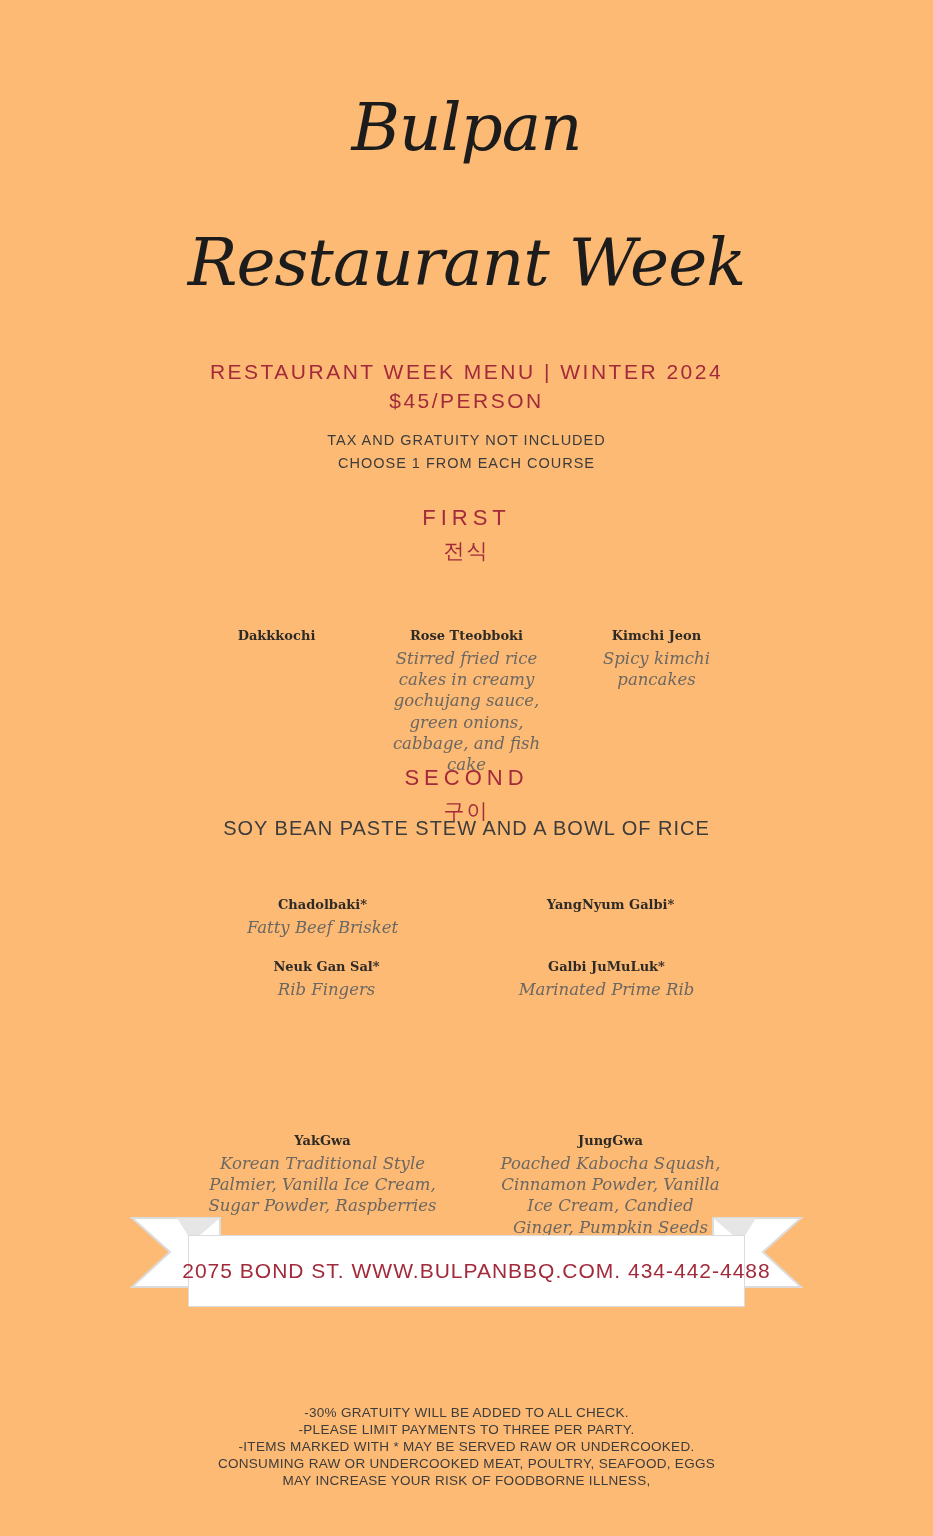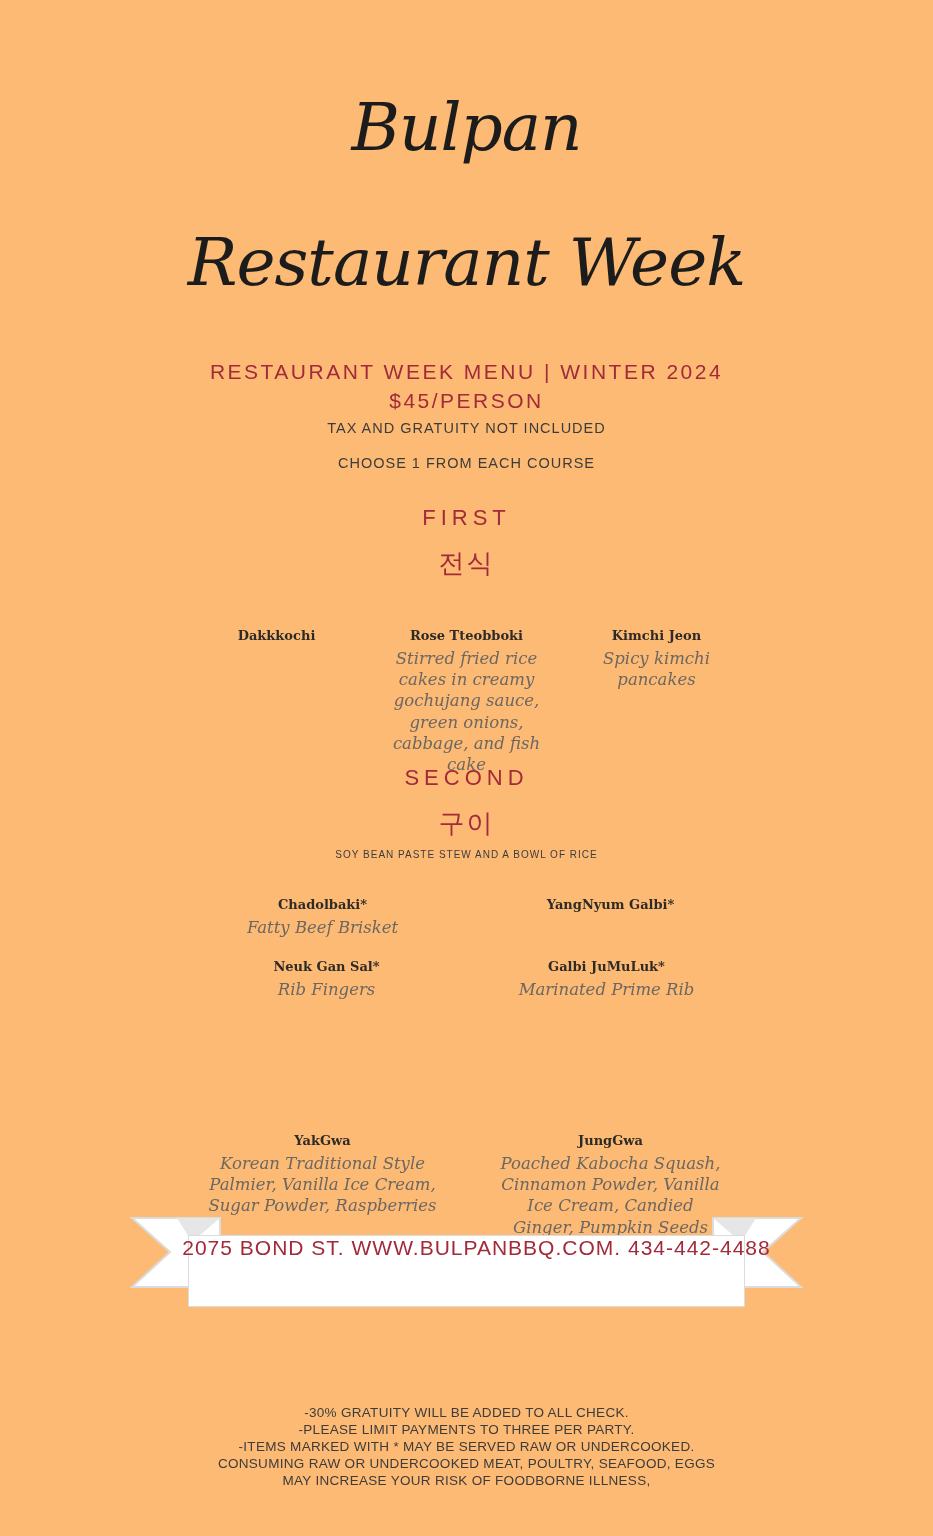--- a/index.html
+++ b/index.html
@@ -31,43 +31,43 @@
   .redline {
     color: var(--accent, #A22A3A);
     font-size: 21px;
     letter-spacing: 2.5px;
     font-weight: 400;
   }
   .l1 { top: 360px; }
   .l2 { top: 389px; }
 
   .note { font-size: 14.5px; letter-spacing: 1px; color: var(--text, #3C3C3C); }
-  .n1 { top: 420px; }
+  .n1 { top: 432px; }
   .n2 { top: 455px; }
 
   
   .course-head { position: absolute; left: 0; width: 100%; text-align: center; }
   .course-en {
     color: var(--accent, #A22A3A);
     font-size: 22px;
     letter-spacing: 5px;
     font-weight: 400;
   }
   .course-ko {
     color: var(--accent, #A22A3A);
-    font-size: 26px;
+    font-size: 21px;
     letter-spacing: 2px;
-    margin-top: 15px;
+    margin-top: 6px;
     font-family: Liberation Sans, sans-serif;
   }
   .ch-first  { top: 505px; }
   .ch-second { top: 765px; }
   .ch-third  { top: 993px; }
 
-  .subtitle { top: 817px; font-size: 10px; letter-spacing: 1px; color: var(--text, #3C3C3C); margin-top: 32px; }
+  .subtitle { top: 817px; font-size: 20px; letter-spacing: 1px; color: var(--text, #3C3C3C); }
 
   
   .row {
     position: absolute; left: 0; width: 100%;
     display: flex; justify-content: center; align-items: flex-start;
   }
   .row-first    { top: 581px; gap: 40px; }
   .row-second-1 { top: 850px; gap: 8px; }
   .row-second-2 { top: 912px; gap: 0; }
   .row-third    { top: 1086px; gap: 58px; }
@@ -95,21 +95,21 @@
   }
 
   
   .ribbon-svg { position: absolute; left: 0; top: 1202px; width: 933px; height: 115px; }
   .ribbon-band {
     position: absolute;
     left: 188px; top: 1235px; width: 557px; height: 72px;
     background: #ffffff;
     border: 1px solid var(--ribbon-border, #DCDCDC);
     box-sizing: border-box;
-    display: flex; justify-content: center; padding-left: 20px;
+    display: flex; align-items: center; justify-content: center; padding-left: 20px;
   }
   .ribbon-text {
     color: var(--accent, #A22A3A);
     font-size: 21px;
     letter-spacing: 1px;
     white-space: nowrap;
     font-weight: 400;
   }
 
   

